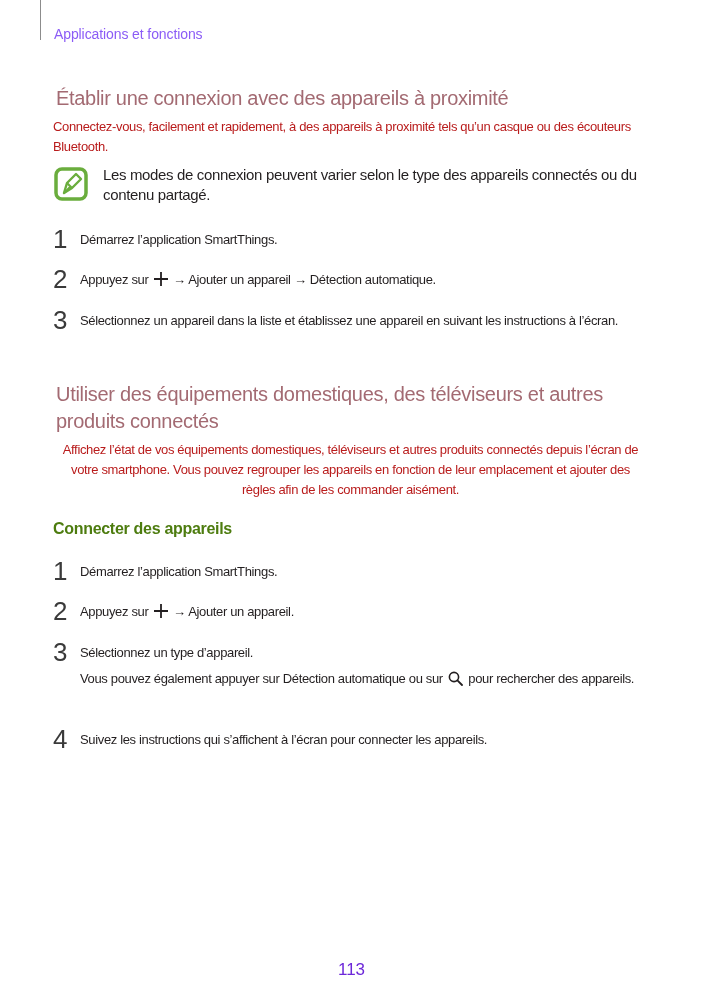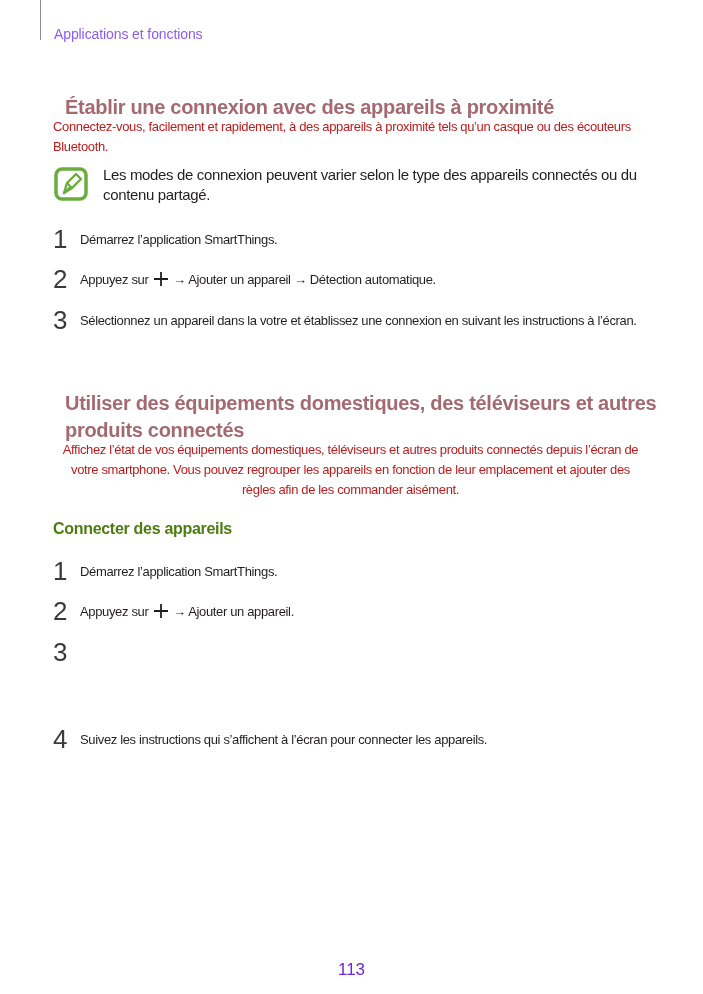--- a/index.html
+++ b/index.html
@@ -7,22 +7,22 @@
       width: 703px; height: 994px; position: relative; overflow: hidden;
       font-family: "Liberation Sans", sans-serif; color: #231f20;
     }
     .page-rule {
       position: absolute; left: 40px; top: 0; width: 1px; height: 40px; background: #8c8c8c;
     }
     .running-header {
       position: absolute; left: 54px; top: 26px; font-size: 14px; color: #8b5cf6; letter-spacing: -0.1px;
     }
     .h1 {
-      position: absolute; left: 53px; font-size: 20px; font-weight: bold; color: #a36a72;
-      line-height: 27px; letter-spacing: -0.3px; margin: 12px;
+      position: absolute; left: 53px; font-size: 20px; font-weight: normal; color: #a36a72;
+      line-height: 27px; letter-spacing: -0.3px; margin: 3px;
     }
     .para {
       position: absolute; left: 53px; width: 600px; font-size: 13px; line-height: 20px; color: #b91c1c;
       letter-spacing: -0.35px; margin: 0;
     }
     .note-icon {
       position: absolute; left: 54px; top: 167px; width: 34px; height: 34px;
     }
     .note-text {
       position: absolute; left: 103px; top: 165px; width: 540px; font-size: 15px; line-height: 20px;
@@ -74,21 +74,21 @@
 
 <div class="step" style="top:270px;">
   <span class="step-num">2</span>
   <p class="step-text"><span>Appuyez sur </span><svg class="plus-icon" viewBox="0 0 16 14">
         <path d="M8 0 V14 M1 7 H15" stroke="#231f20" stroke-width="1.8"></path>
       </svg> <span class="arrow">→</span> <b>Ajouter un appareil</b> <span class="arrow">→</span> <b>Détection automatique</b><span>.</span></p>
 </div>
 
 <div class="step" style="top:311px;">
   <span class="step-num">3</span>
-  <p class="step-text">Sélectionnez un appareil dans la votre et établissez une connexion en suivant les instructions à l’écran.</p>
+  <p class="step-text">Sélectionnez un appareil dans la liste et établissez une appareil en suivant les instructions à l’écran.</p>
 </div>
 
 <h1 class="h1" style="top:378px; width:600px;">Utiliser des équipements domestiques, des téléviseurs et autres produits connectés</h1>
 <p class="para" style="top:440px; width:595px;text-align:center;">Affichez l’état de vos équipements domestiques, téléviseurs et autres produits connectés depuis l’écran de votre smartphone. Vous pouvez regrouper les appareils en fonction de leur emplacement et ajouter des règles afin de les commander aisément.</p>
 
 <h2 class="h2">Connecter des appareils</h2>
 
 <div class="step" style="top:562px;">
   <span class="step-num">1</span>
   <p class="step-text"><span>Démarrez l’application </span><b>SmartThings</b><span>.</span></p>
@@ -97,20 +97,25 @@
 <div class="step" style="top:602px;">
   <span class="step-num">2</span>
   <p class="step-text"><span>Appuyez sur </span><svg class="plus-icon" viewBox="0 0 16 14">
         <path d="M8 0 V14 M1 7 H15" stroke="#231f20" stroke-width="1.8"></path>
       </svg> <span class="arrow">→</span> <b>Ajouter un appareil</b><span>.</span></p>
 </div>
 
 <div class="step" style="top:643px;">
   <span class="step-num">3</span>
   <div class="step-text">
+    <p style="margin:0;">Sélectionnez un type d’appareil.</p>
+    <p class="step-sub" style="margin-bottom:0;"><span>Vous pouvez également appuyer sur </span><b>Détection automatique</b><span> ou sur </span><svg class="search-icon" viewBox="0 0 15 15">
+          <circle cx="6" cy="6" r="4.6" fill="none" stroke="#231f20" stroke-width="1.6"></circle>
+          <path d="M9.4 9.4 L14 14" stroke="#231f20" stroke-width="1.8" stroke-linecap="round"></path>
+        </svg><span> pour rechercher des appareils.</span></p>
   </div>
 </div>
 
 <div class="step" style="top:730px;">
   <span class="step-num">4</span>
   <p class="step-text">Suivez les instructions qui s’affichent à l’écran pour connecter les appareils.</p>
 </div>
 
 <div class="page-number">113</div>
 

